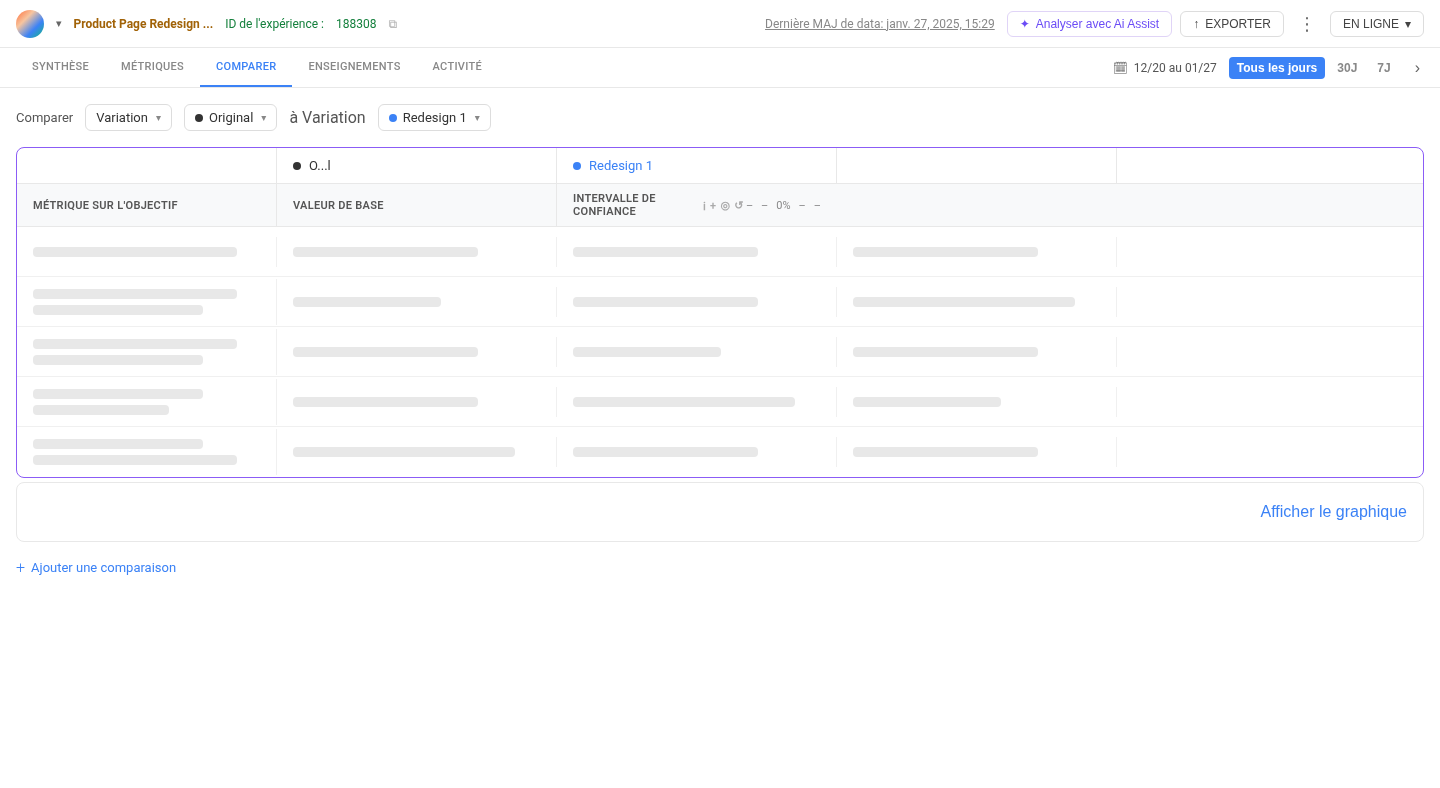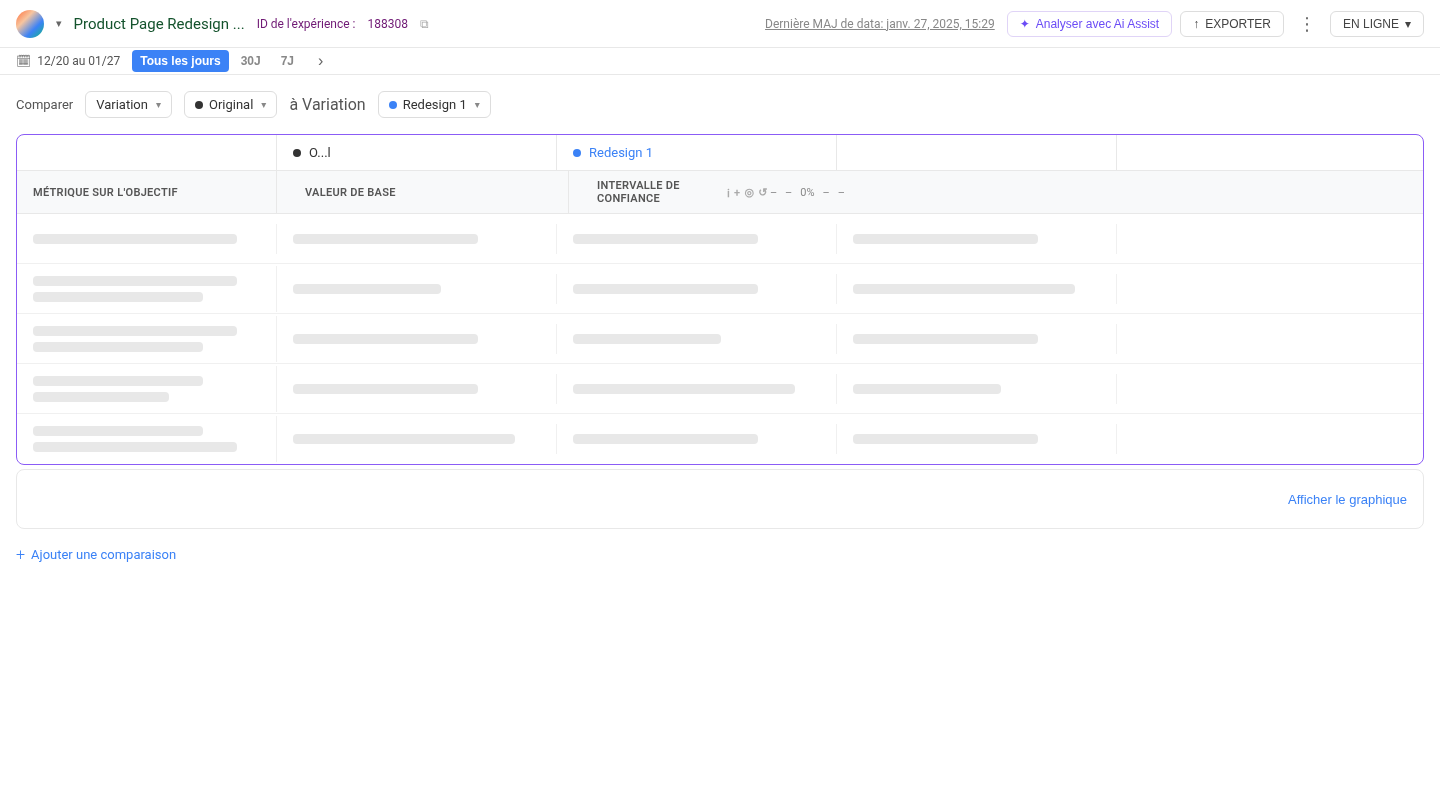--- a/index.html
+++ b/index.html
@@ -5,22 +5,22 @@
     * { box-sizing: border-box; margin: 0; padding: 0; }
     body { font-family: -apple-system, BlinkMacSystemFont, 'Segoe UI', Roboto, sans-serif; background: #fff; color: #333; font-size: 13px; overflow: hidden; }
 
     
     .header {
       display: flex; align-items: center; padding: 0 16px; height: 48px;
       border-bottom: 1px solid #e8e8e8; gap: 12px;
     }
     .header-logo { width: 28px; height: 28px; border-radius: 50%; background: linear-gradient(135deg, #ff6b35, #f7c59f, #3b82f6, #10b981); flex-shrink: 0; }
     .header-chevron { color: #666; font-size: 11px; cursor: pointer; }
-    .header-title { font-weight: 400; font-size: 15px; color: #14532d; }
-    .header-id { color: #701a75; font-size: 12px; }
+    .header-title { font-weight: 700; font-size: 12px; color: #a16207; }
+    .header-id { color: #15803d; font-size: 12px; }
     .header-copy-icon { color: #aaa; cursor: pointer; font-size: 12px; }
     .header-separator { flex: 1; }
     .header-date { color: #888; font-size: 12px; text-decoration: underline; }
     .header-actions { display: flex; align-items: center; gap: 8px; }
     .btn-ai {
       display: flex; align-items: center; gap: 6px;
       background: #fff; border: 1.5px solid #e0d4f7; border-radius: 6px;
       padding: 5px 12px; cursor: pointer; font-size: 12px; color: #6b4cf6; font-weight: 500;
     }
     .btn-export {
@@ -111,21 +111,21 @@
       50% { opacity: 0.5; }
       100% { opacity: 1; }
     }
 
     
     .chart-area {
       border: 1px solid #e8e8e8; border-radius: 8px; padding: 16px;
       min-height: 60px; display: flex; align-items: center; justify-content: flex-end;
       margin-bottom: 12px;
     }
-    .show-chart-btn { font-size: 13px; color: #3b82f6; cursor: pointer; background: none; border: none; }
+    .show-chart-btn { font-size: 16px; color: #3b82f6; cursor: pointer; background: none; border: none; }
 
     
     .add-comparison {
       display: flex; align-items: center; gap: 6px;
       font-size: 13px; color: #3b82f6; cursor: pointer; padding: 4px 0;
     }
     .add-icon { font-size: 16px; font-weight: 300; }
   </style>
 </head>
 <body>
@@ -150,20 +150,27 @@
     </button>
     <button class="btn-more">⋮</button>
     <button class="btn-online">
       <span>EN LIGNE</span>
       <span>▾</span>
     </button>
   </div>
 </div>
 
 <div class="nav-tabs">
+  <div class="nav-tabs-left">
+    <div class="nav-tab">SYNTHÈSE</div>
+    <div class="nav-tab">MÉTRIQUES</div>
+    <div class="nav-tab active">COMPARER</div>
+    <div class="nav-tab">ENSEIGNEMENTS</div>
+    <div class="nav-tab">ACTIVITÉ</div>
+  </div>
   <div class="nav-tabs-right">
     <div class="date-range">
       <span>🗓</span>
       <span>12/20 au 01/27</span>
     </div>
     <div class="period-filter">
       <button class="period-btn active">Tous les jours</button>
       <button class="period-btn">30J</button>
       <button class="period-btn">7J</button>
     </div>
@@ -201,21 +208,21 @@
         <span>O...l</span>
       </div>
       <div style="display:flex;align-items:center;gap:8px;padding:10px 16px;border-right:1px solid #e8e8e8;">
         <span style="width:8px;height:8px;border-radius:50%;background:#3b82f6;display:inline-block;"></span>
         <span style="color:#3b82f6;">Redesign 1</span>
       </div>
       <div style="padding:10px 16px;border-right:1px solid #e8e8e8;"></div>
       <div style="padding:10px 16px;"></div>
     </div>
 
-    <div style="display:grid; grid-template-columns: 260px 280px 280px 280px 1fr; background:#f8f9fa; border-bottom: 1px solid #e8e8e8; gap: 12px;">
+    <div style="display:grid; grid-template-columns: 260px 280px 280px 280px 1fr; background:#f8f9fa; border-bottom: 1px solid #e8e8e8;">
       <div class="col-header">
         <span>Métrique sur l'objectif</span>
       </div>
       <div class="col-header">
         <span>Valeur de base</span>
       </div>
       <div class="col-header confidence-header">
         <div style="display:flex;align-items:center;gap:4px;">
           <span>Intervalle de confiance</span>
           <span class="confidence-info">ℹ</span>

